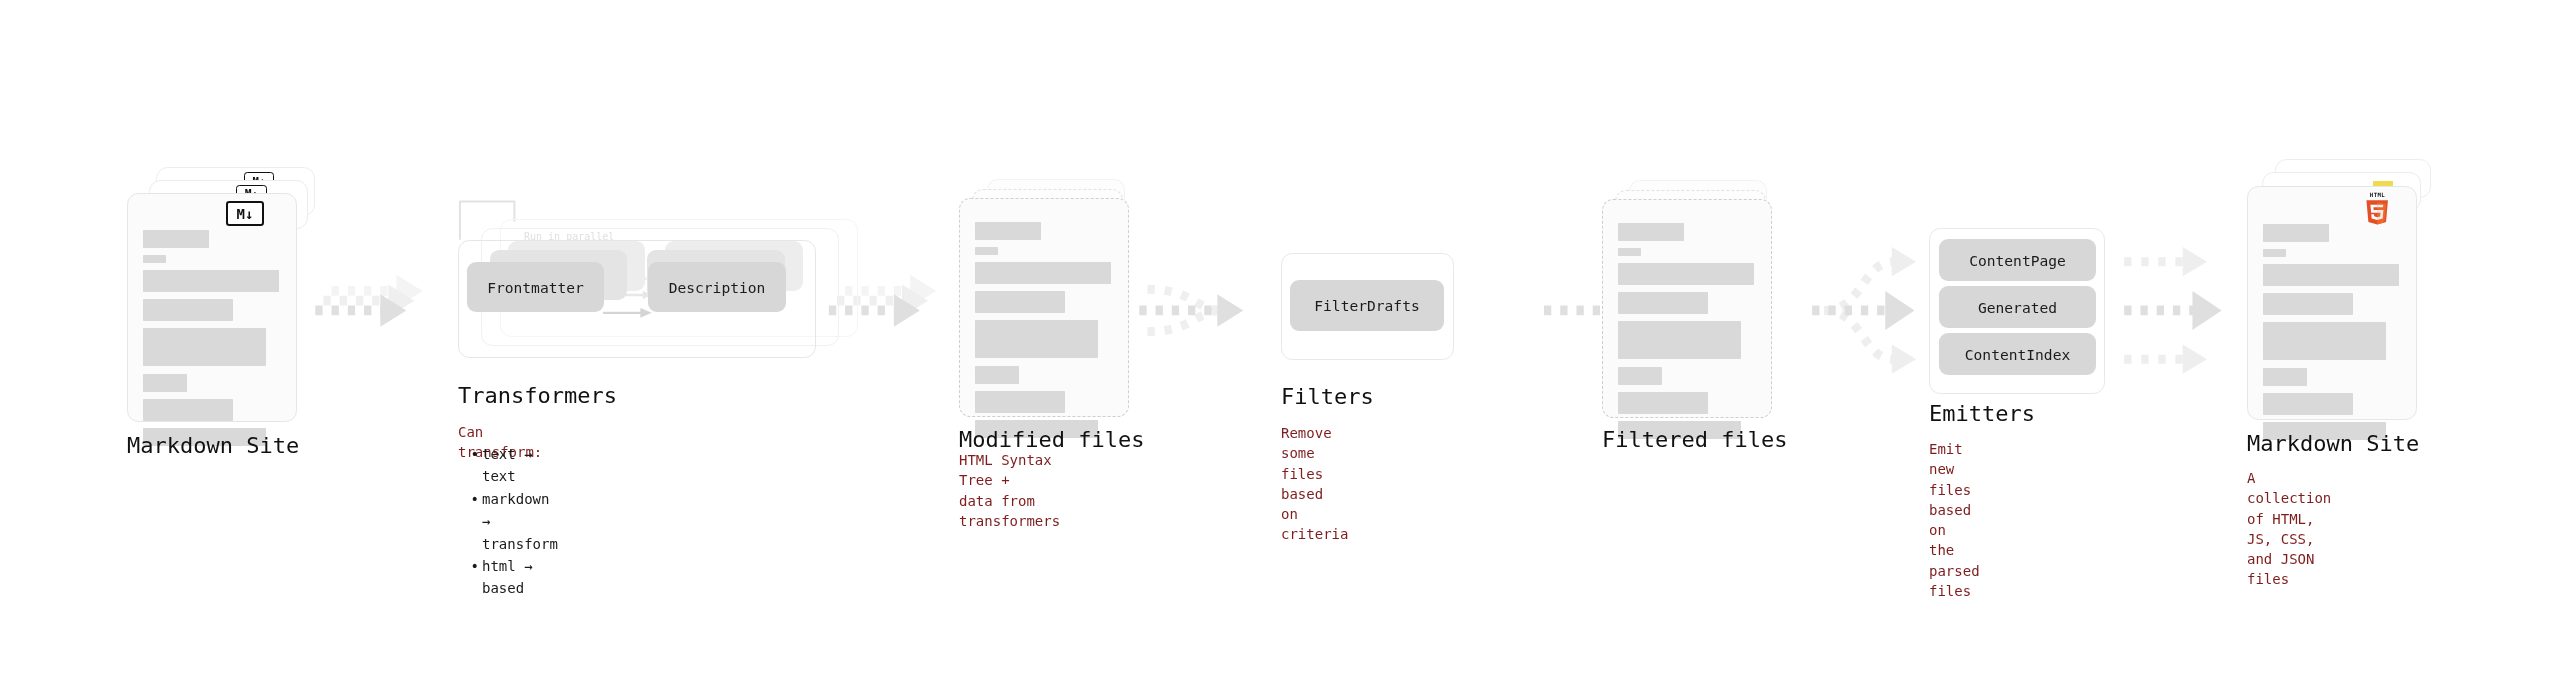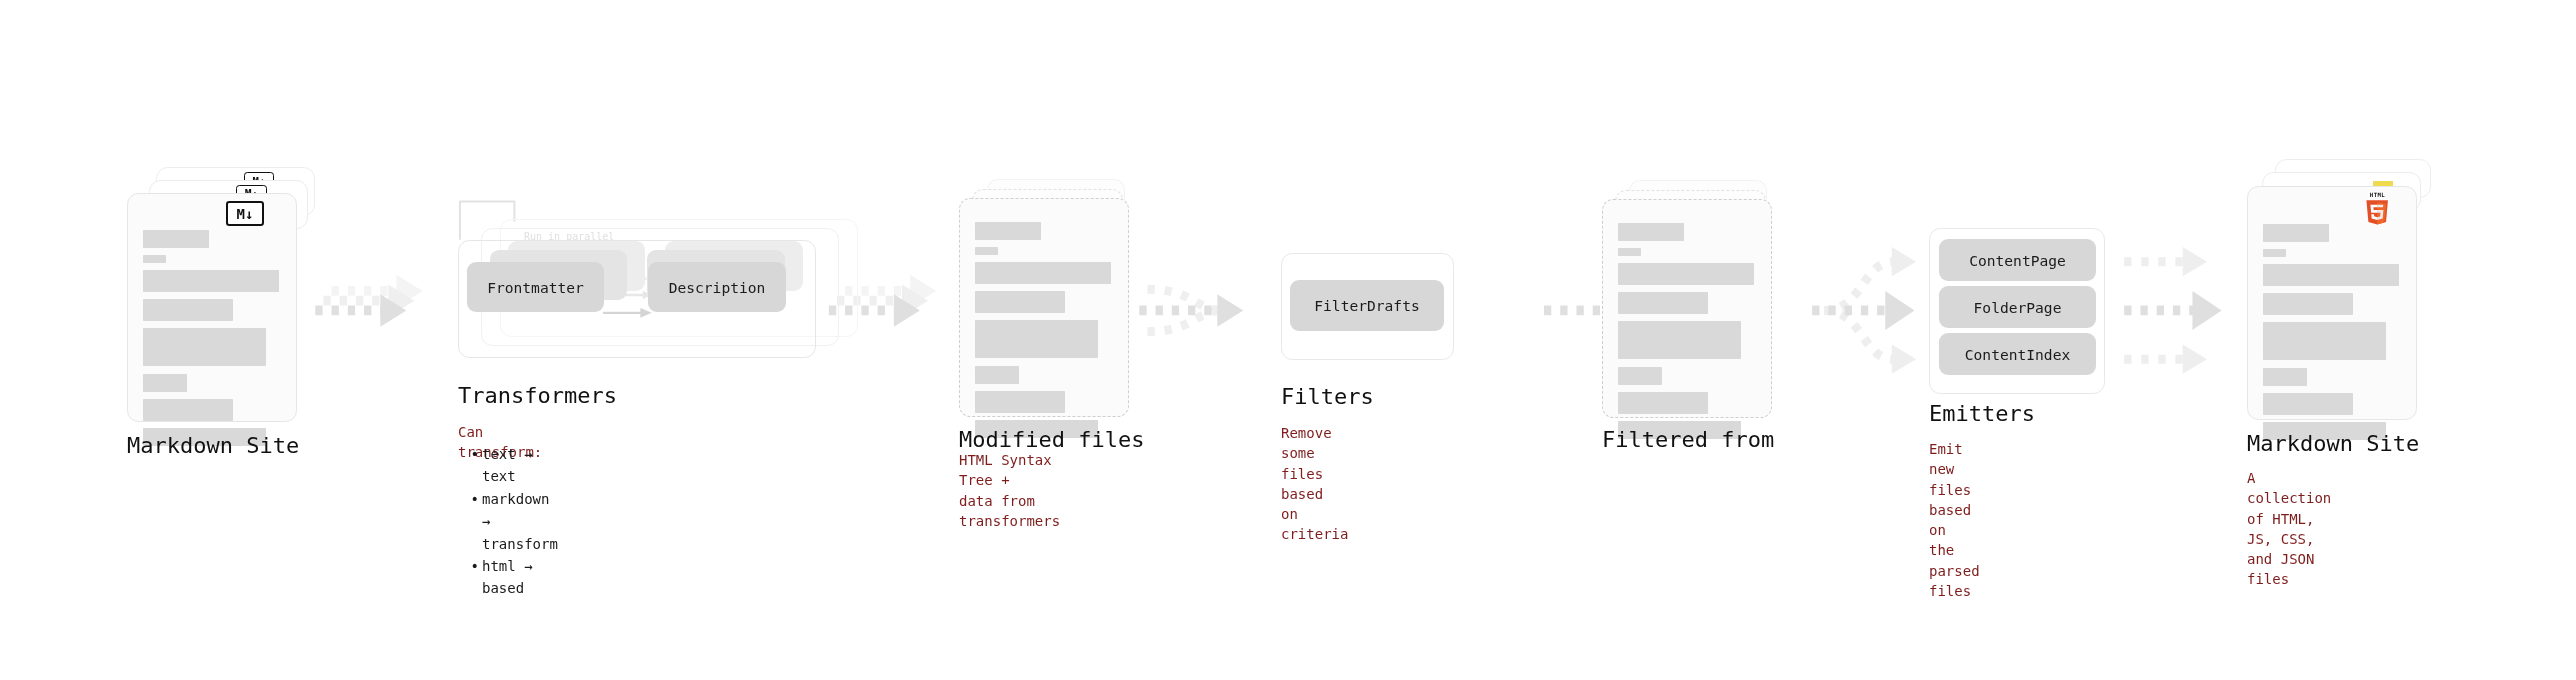--- a/index.html
+++ b/index.html
@@ -361,31 +361,31 @@
         <div class="bar" style="width:17%; height:7.3px;"></div>
         <div class="bar" style="width:98%; height:22px; margin-top:4.9px;"></div>
         <div class="bar" style="width:65%; height:22px;"></div>
         <div class="bar" style="width:89%; height:38px;"></div>
         <div class="bar" style="width:32%; height:18px;"></div>
         <div class="bar" style="width:65%; height:22px;"></div>
         <div class="bar" style="width:89%; height:18px;"></div>
       </div>
     </div>
 
-    <div class="caption-title" style="left:1602px; top:427px;">Filtered from</div>
+    <div class="caption-title" style="left:1602px; top:427px;">Filtered files</div>
   </div>
 
   <div class="node">
     <div class="group" style="left:1929px; top:228px; width:176px; height:166px;"></div>
 
     <div class="pill" style="left:1939px; top:239px; width:157px; height:42px; font-size:14.6px;">
       <span>ContentPage</span>
     </div>
     <div class="pill" style="left:1939px; top:286px; width:157px; height:42px; font-size:14.6px;">
-      <span>FolderPage</span>
+      <span>Generated</span>
     </div>
     <div class="pill" style="left:1939px; top:333px; width:157px; height:42px; font-size:14.6px;">
       <span>ContentIndex</span>
     </div>
 
     <div class="caption-title" style="left:1929px; top:401px;">Emitters</div>
     <div class="caption-desc" style="left:1929px; top:439px;">Emit new files based on
 the parsed files</div>
   </div>
 

